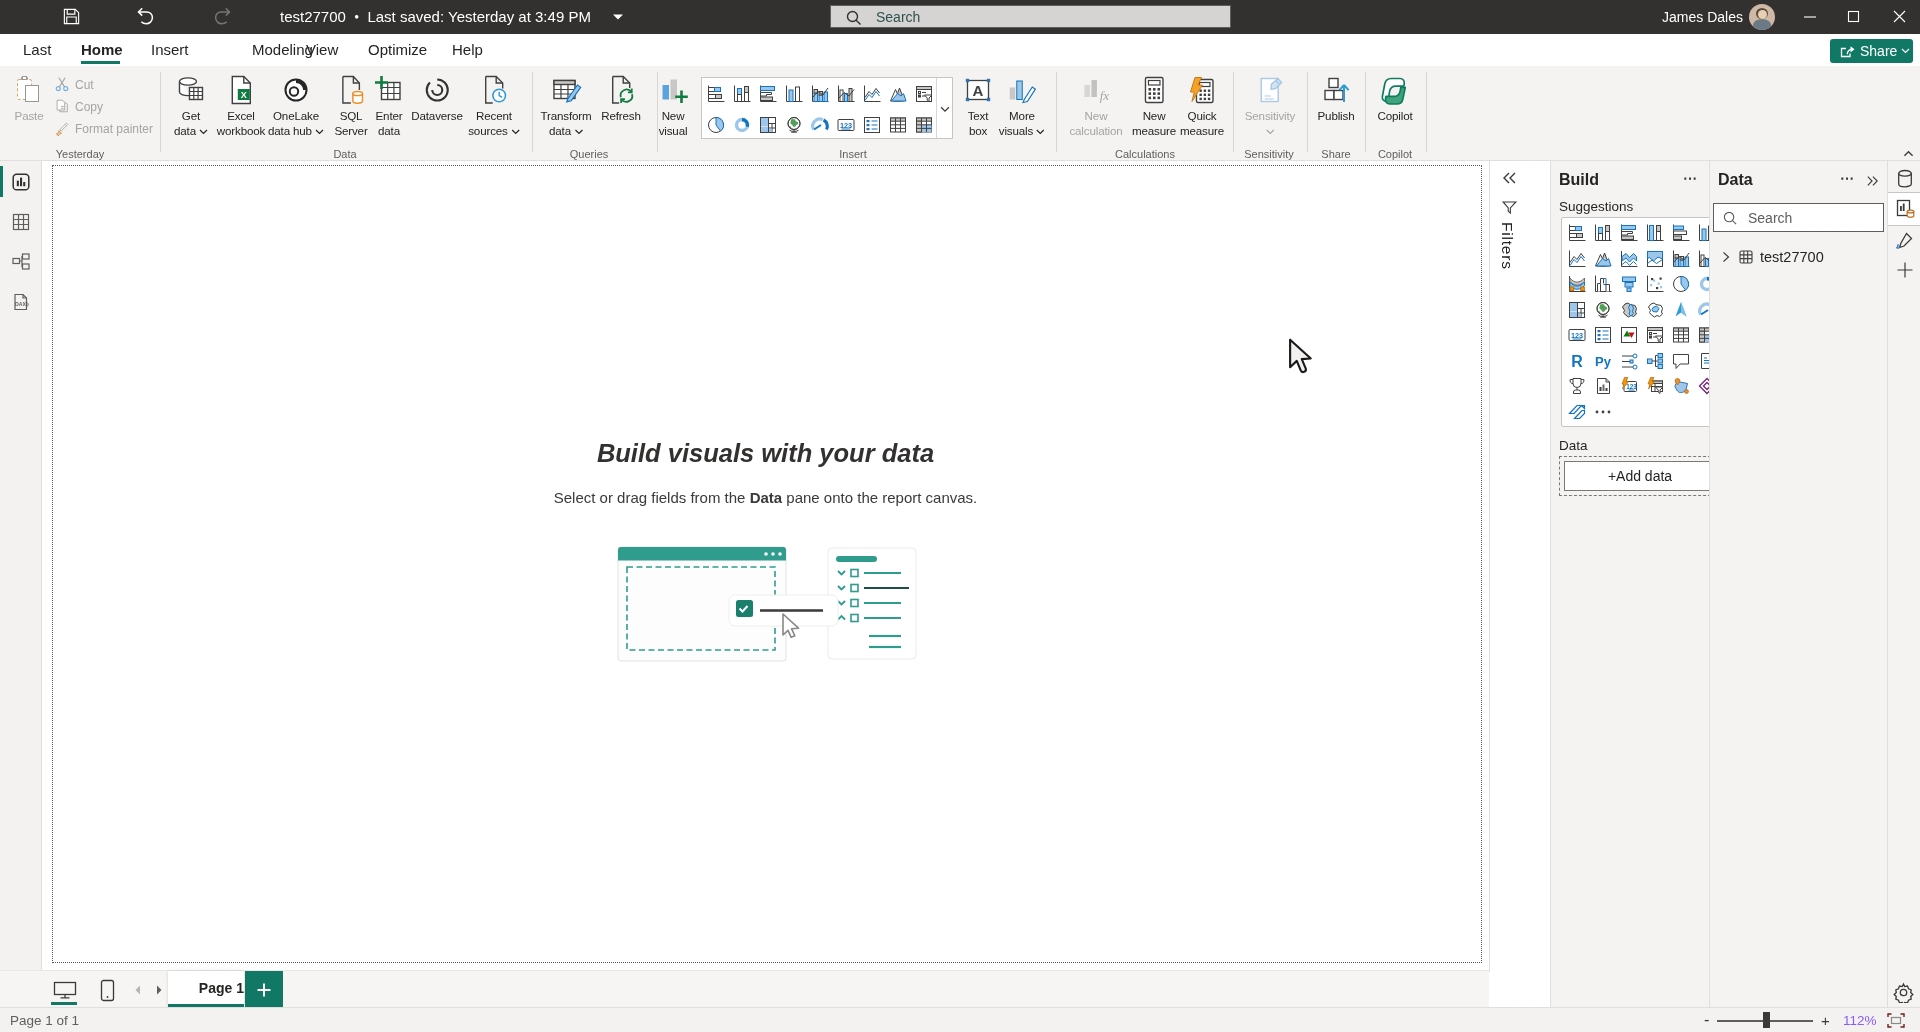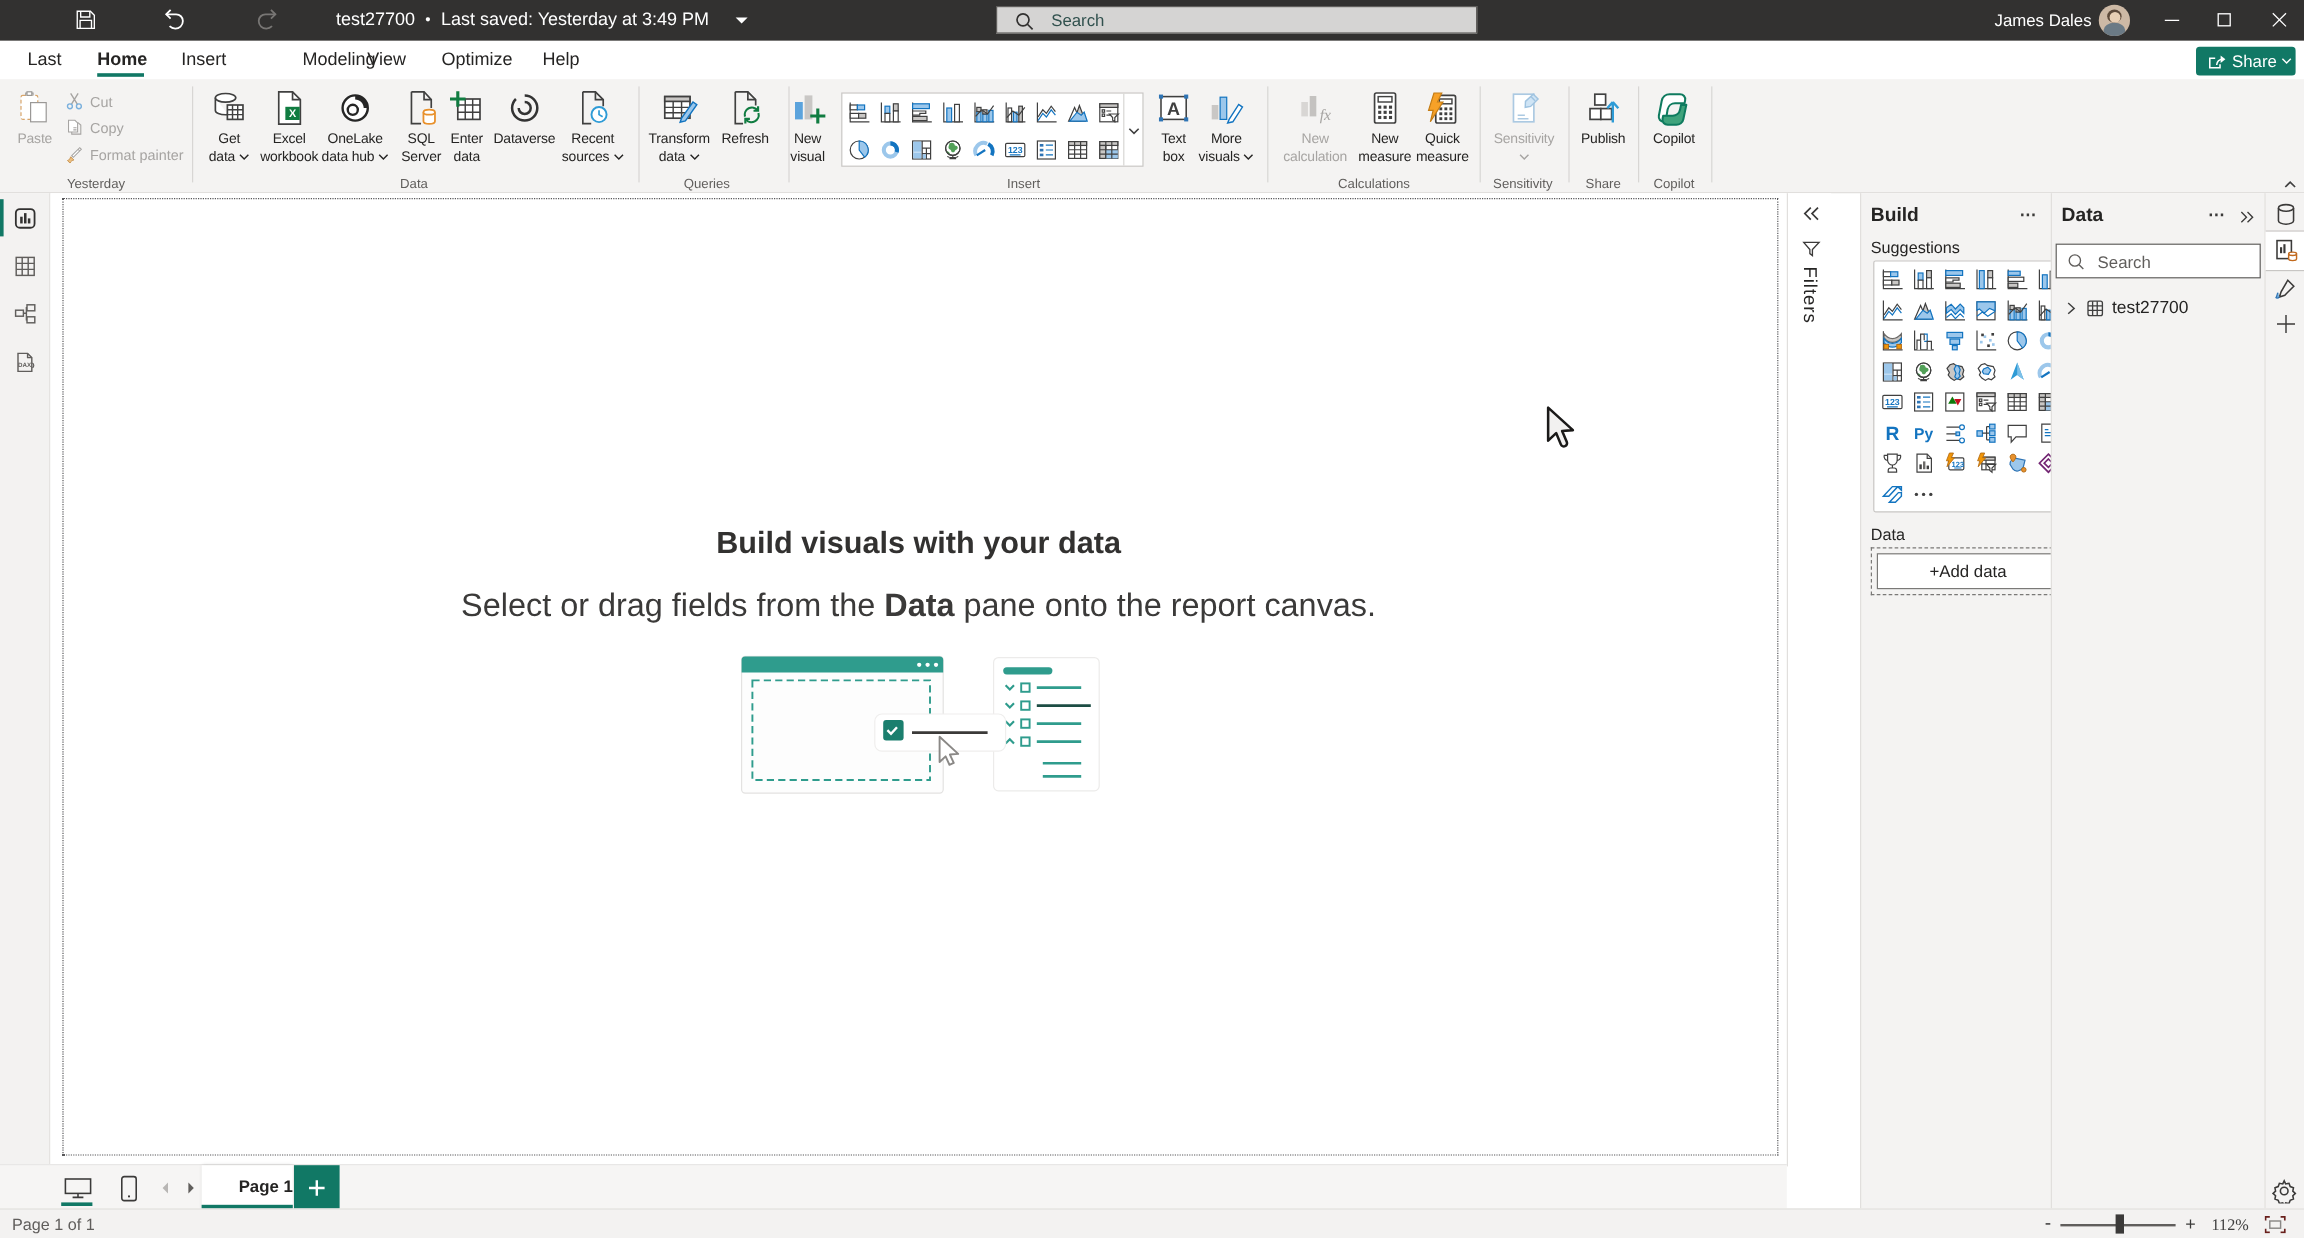--- a/index.html
+++ b/index.html
@@ -768,22 +768,22 @@
       </svg>
     <svg class="abs" style="left:11px;top:131px;" width="20" height="20" viewBox="0 0 20 20">
         <path d="M4 2.5h8l3.5 3.5v11.5H4z" fill="none" stroke="#605e5c" stroke-width="1.2"></path>
         <path d="M12 2.5V6h3.5" fill="none" stroke="#605e5c" stroke-width="1.2"></path>
         <text x="9.5" y="14" font-size="5.2" fill="#605e5c" text-anchor="middle" font-family="Liberation Sans,sans-serif" font-weight="bold">DAX</text>
         <path d="M16 10.5c1.5 1 1.5 3 0 4" fill="none" stroke="#605e5c" stroke-width="1"></path>
       </svg>
   </div>
   <div id="canvas">
     <div id="page"></div>
-    <div class="abs" style="left:0;top:278px;width:1447px;text-align:center;font-size:25.5px;font-weight:700;color:#323130;">Build visuals with your data</div>
-    <div class="abs" style="left:0;top:328px;width:1447px;text-align:center;font-size:27px;color:#3b3a39;">Select or drag fields from the <b>Data</b> pane onto the report canvas.</div>
+    <div class="abs" style="left:0;top:278px;width:1447px;text-align:center;font-size:25.5px;font-weight:700;color:#323130;font-style:italic;">Build visuals with your data</div>
+    <div class="abs" style="left:0;top:328px;width:1447px;text-align:center;font-size:15px;color:#3b3a39;">Select or drag fields from the <b>Data</b> pane onto the report canvas.</div>
     <svg class="abs" style="left:575px;top:385px;" width="302" height="122" viewBox="0 0 302 122">
 
       <g>
         <rect x="1" y="1" width="168" height="114" rx="3" fill="#fdfdfd" stroke="#e3e2e1" stroke-width="1"></rect>
         <path d="M1 4a3 3 0 0 1 3-3h162a3 3 0 0 1 3 3v10.5H1z" fill="#2f9c8d"></path>
         <circle cx="149" cy="8" r="1.8" fill="#fff"></circle>
           <circle cx="156" cy="8" r="1.8" fill="#fff"></circle>
           <circle cx="163" cy="8" r="1.8" fill="#fff"></circle>
         <rect x="10" y="21" width="148" height="83" fill="none" stroke="#2f9c8d" stroke-width="1.6" stroke-dasharray="6 3.5"></rect>
       </g>
@@ -1041,21 +1041,21 @@
     <svg class="abs" style="left:256px;top:11px;" width="16" height="16" viewBox="0 0 16 16">
         <path d="M8 1.5v13M1.5 8h13" stroke="#fff" stroke-width="2"></path>
       </svg>
   </div>
   <div id="statusbar">
     <span class="stxt" style="left:10px;top:5px;">Page 1 of 1</span>
     <span class="stxt" style="left:1704px;top:3px;font-size:16px;color:#3b3a39;">-</span>
         <div class="abs" style="left:1717px;top:12px;width:96px;height:1.5px;background:#605e5c;"></div>
     <div class="abs" style="left:1763px;top:4px;width:7px;height:16px;background:#3b3a39;"></div>
     <span class="stxt" style="left:1821px;top:4px;font-size:15px;color:#3b3a39;">+</span>
-    <span class="stxt" style="left:1843px;top:5px;color:#404040;font-family:Liberation Serif, serif;">112%</span>
+    <span class="stxt" style="left:1843px;top:5px;color:#8b5cf6;">112%</span>
     <svg class="abs" style="left:1887px;top:5px;" width="18" height="15" viewBox="0 0 18 15">
         <path d="M1 4V1h3.5M13.5 1H17v3M17 11v3h-3.5M4.5 14H1v-3" fill="none" stroke="#69201c" stroke-width="1.4"></path>
         <rect x="4.5" y="4.5" width="9" height="6" fill="none" stroke="#8a8886" stroke-width="1.2"></rect>
       </svg>
   </div>
   <svg class="abs" style="left:1893px;top:982px;" width="21" height="21" viewBox="0 0 21 21">
       <path d="M10.5 2l1.2 2.6 2.8-.5 1 2.7 2.7 1-.5 2.8 2.1 1.9-2.1 1.9.5 2.8-2.7 1-1 2.7-2.8-.5-1.2 2.6-1.2-2.6-2.8.5-1-2.7-2.7-1 .5-2.8L1.2 12.5l2.1-1.9-.5-2.8 2.7-1 1-2.7 2.8.5z" fill="none" stroke="#3b3a39" stroke-width="1.3"></path>
       <circle cx="10.5" cy="12.5" r="3.2" fill="none" stroke="#3b3a39" stroke-width="1.3" transform="translate(0,-2)"></circle>
     </svg>
 </div>

